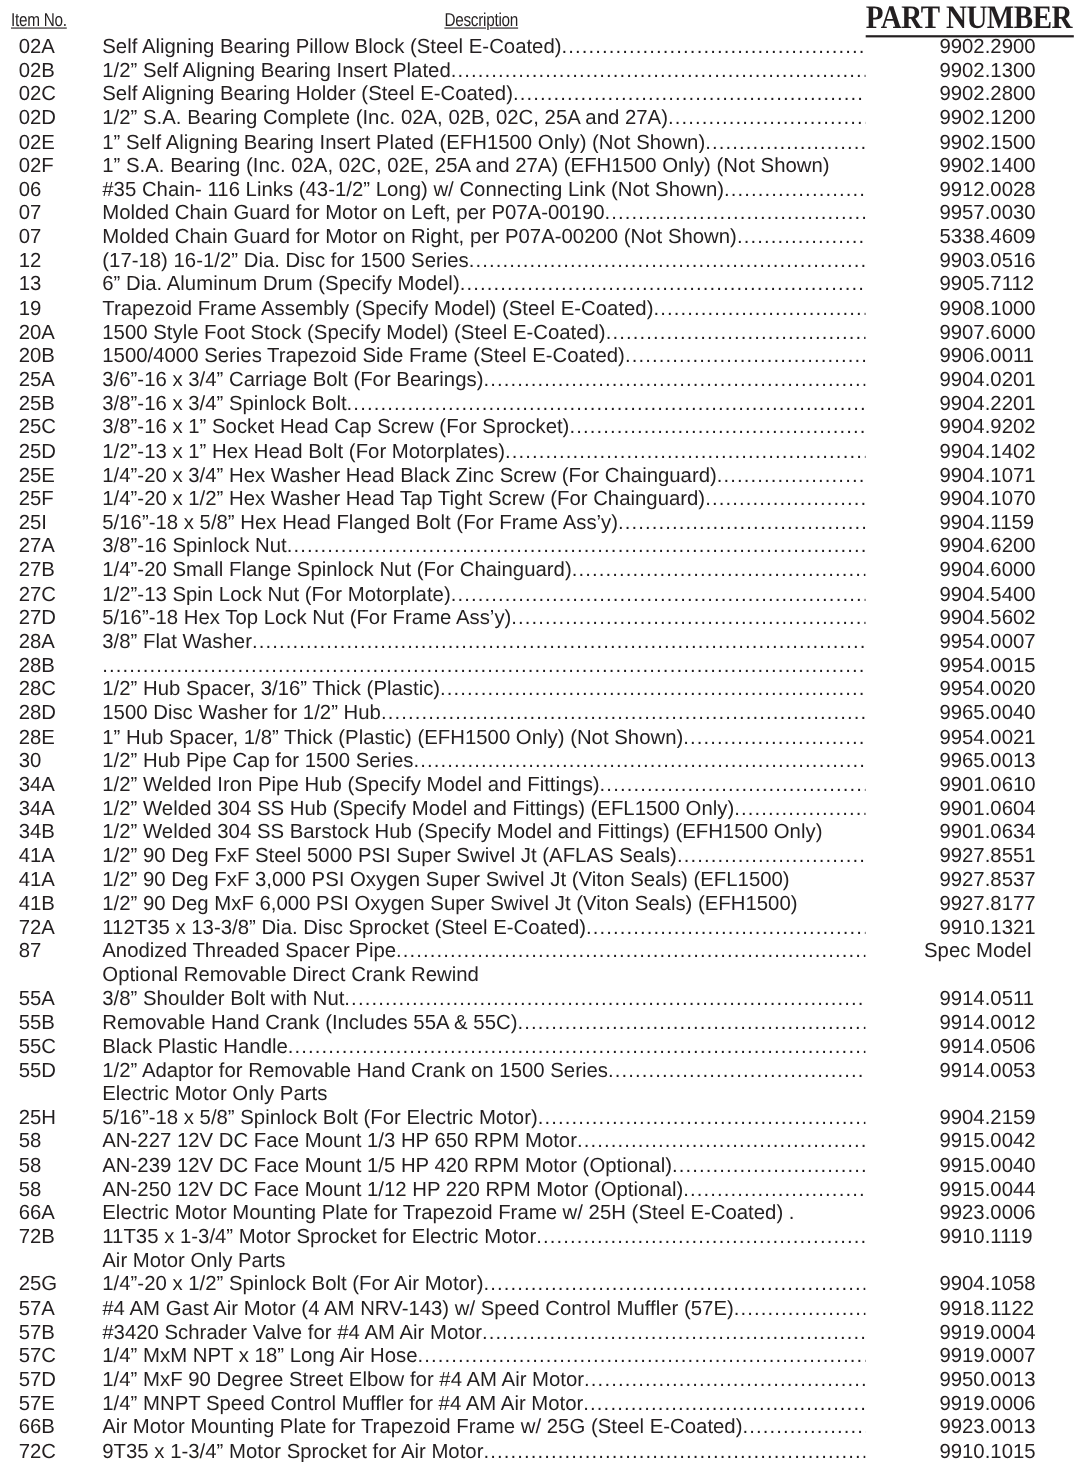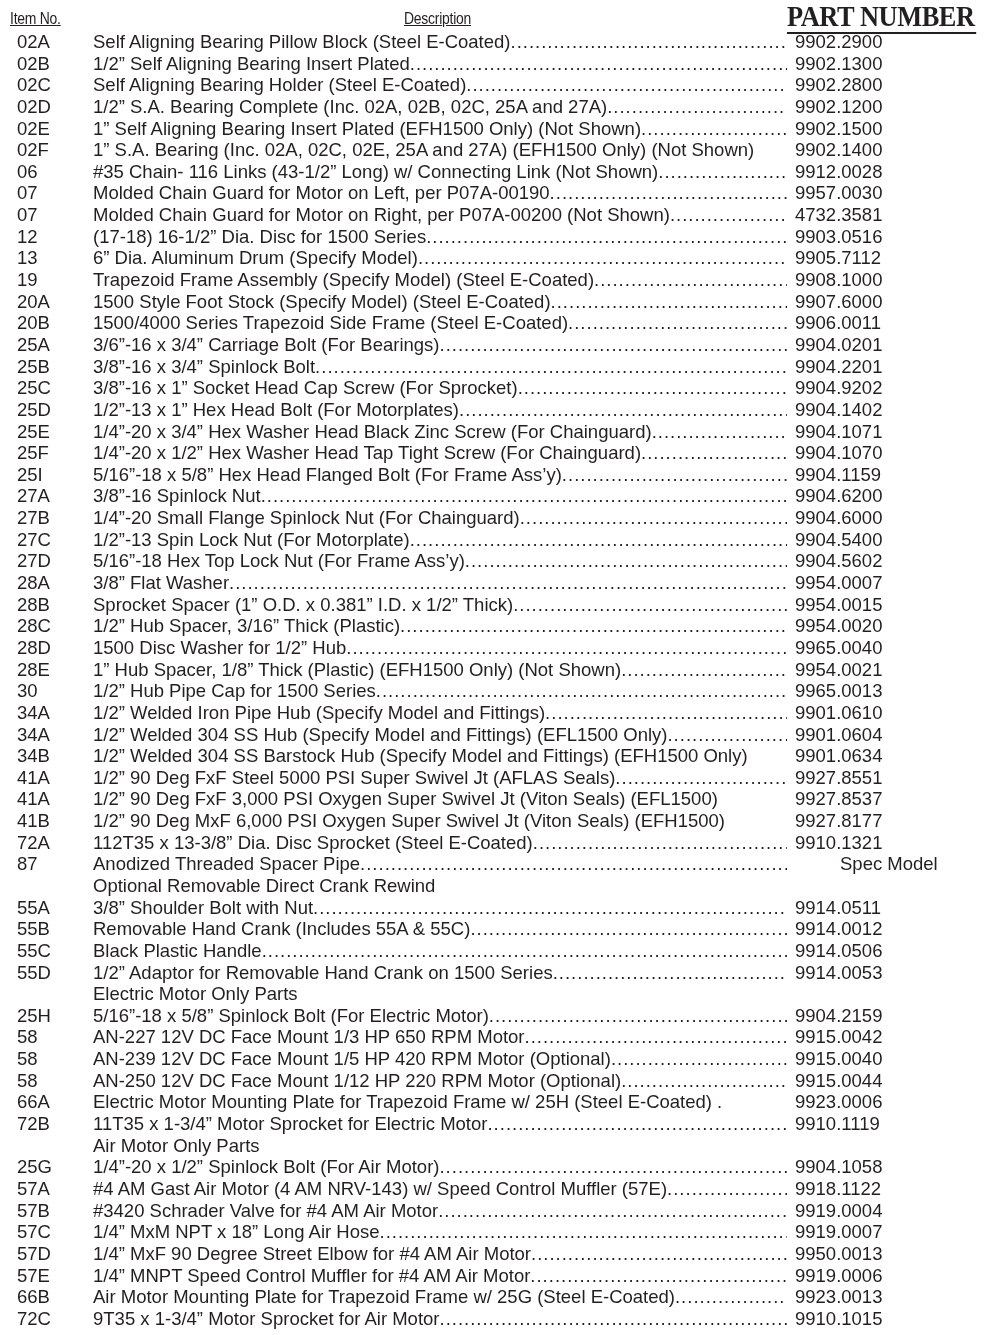--- a/index.html
+++ b/index.html
@@ -24,21 +24,21 @@
   }
   #rows { position: absolute; top: 31px; left: 0; width: 985px; }
   .row { position: relative; height: 21.65px; font-size: 18.5px; line-height: 21.65px; white-space: nowrap; padding-left: 16px; }
   .row .item { position: absolute; left: 17px; top: 0; }
   .row .desc-wrap { position: absolute; left: 93px; top: 0; width: 694px; overflow: hidden; display: flex; }
   .row .desc { flex: 0 0 auto; }
   .row .leader { flex: 1 1 auto; overflow: hidden; letter-spacing: 1px; color: #231f20; }
   .row .leader::before {
     content: "................................................................................................................................................................................................................................";
   }
-  .row .part { position: absolute; left: 795px; top: 0; }
+  .row .part { position: absolute; left: 854px; top: 0; }
   .row .part.wide { left: 840px; }
   .row.section .desc { font-weight: normal; }
 </style>
 </head>
 <body>
 
 <div class="hdr hdr-item">Item No.</div>
 <div class="hdr hdr-desc">Description</div>
 <div class="hdr hdr-part">PART NUMBER</div>
 
@@ -106,21 +106,21 @@
       <span class="leader"></span>
     </div>
     <span class="part">9957.0030</span>
   </div>
     <div class="row">
     <span class="item">07</span>
     <div class="desc-wrap">
       <span class="desc">Molded Chain Guard for Motor on Right, per P07A-00200 (Not Shown)</span>
       <span class="leader"></span>
     </div>
-    <span class="part">4732.3581</span>
+    <span class="part">5338.4609</span>
   </div>
     <div class="row">
     <span class="item">12</span>
     <div class="desc-wrap">
       <span class="desc">(17-18) 16-1/2” Dia. Disc for 1500 Series </span>
       <span class="leader"></span>
     </div>
     <span class="part">9903.0516</span>
   </div>
     <div class="row">
@@ -247,21 +247,20 @@
     <span class="item">28A</span>
     <div class="desc-wrap">
       <span class="desc">3/8” Flat Washer</span>
       <span class="leader"></span>
     </div>
     <span class="part">9954.0007</span>
   </div>
     <div class="row">
     <span class="item">28B</span>
     <div class="desc-wrap">
-      <span class="desc">Sprocket Spacer (1” O.D. x 0.381” I.D. x 1/2” Thick)</span>
       <span class="leader"></span>
     </div>
     <span class="part">9954.0015</span>
   </div>
     <div class="row">
     <span class="item">28C</span>
     <div class="desc-wrap">
       <span class="desc">1/2” Hub Spacer, 3/16” Thick (Plastic) </span>
       <span class="leader"></span>
     </div>

